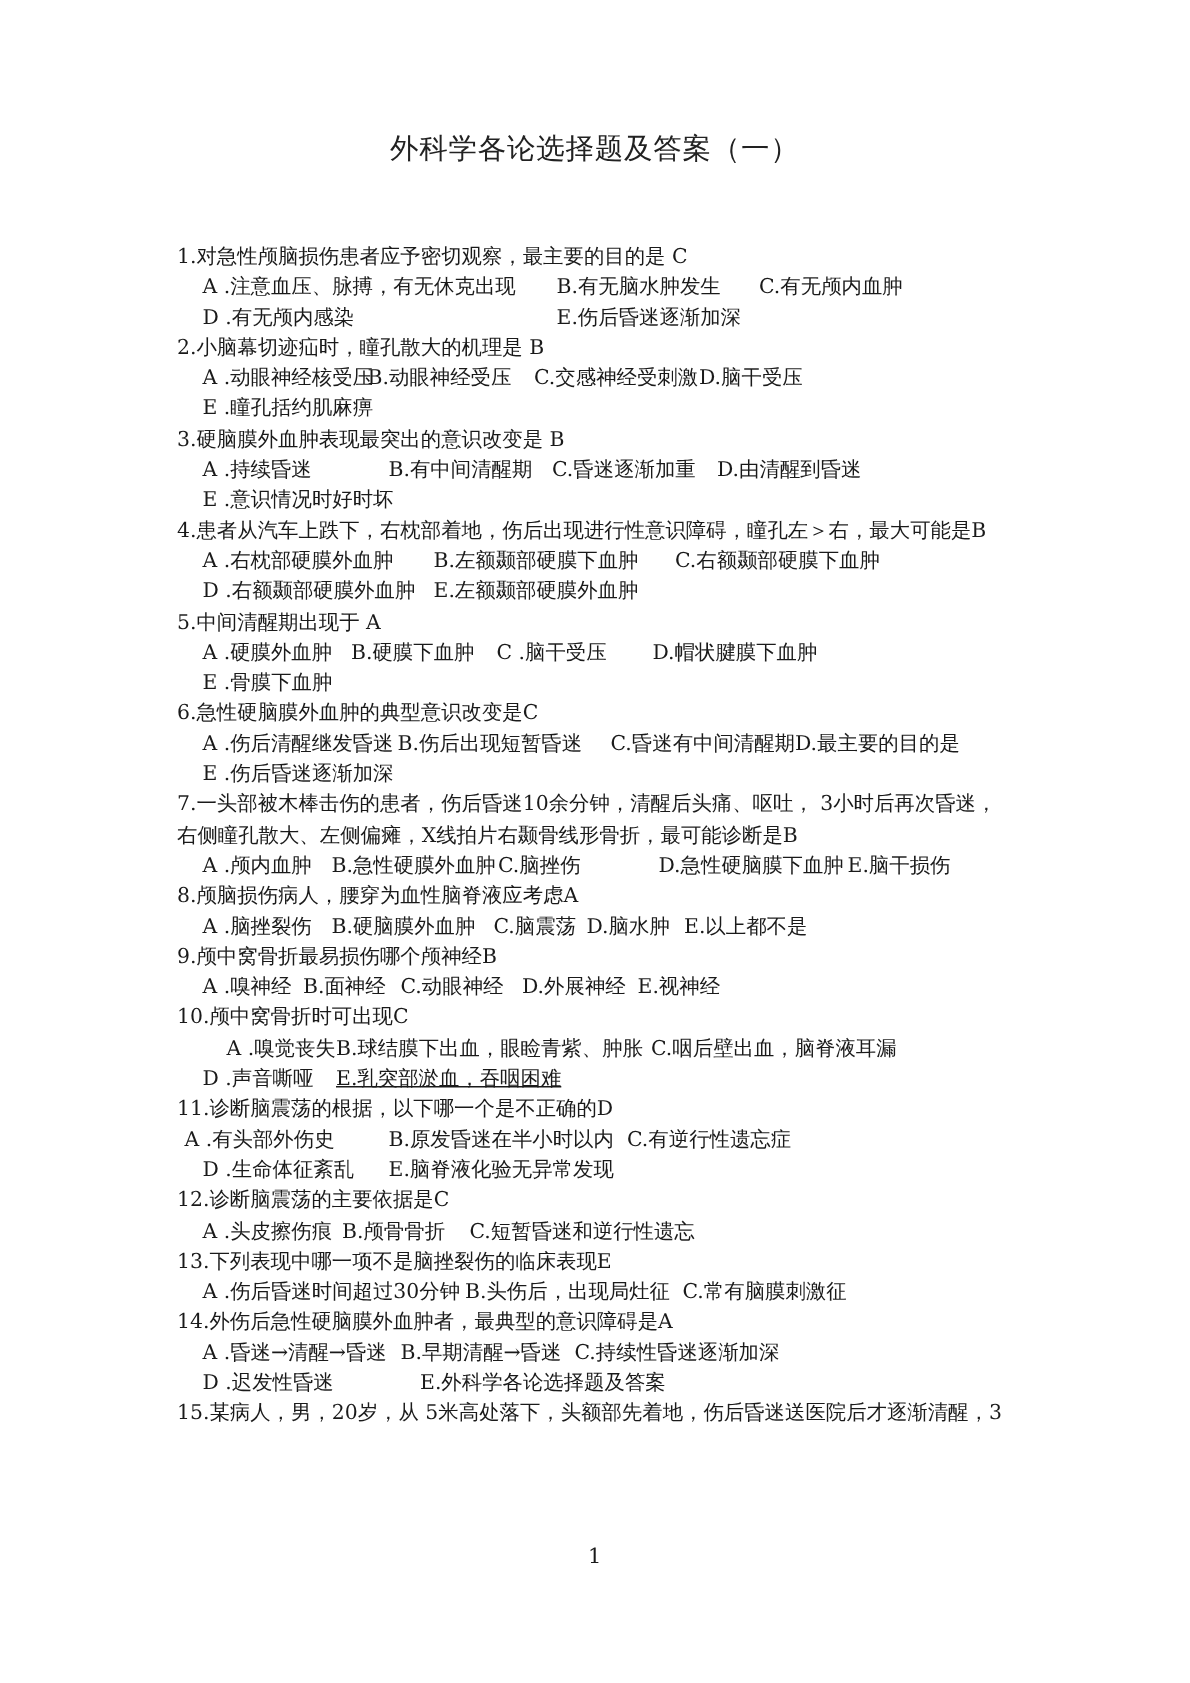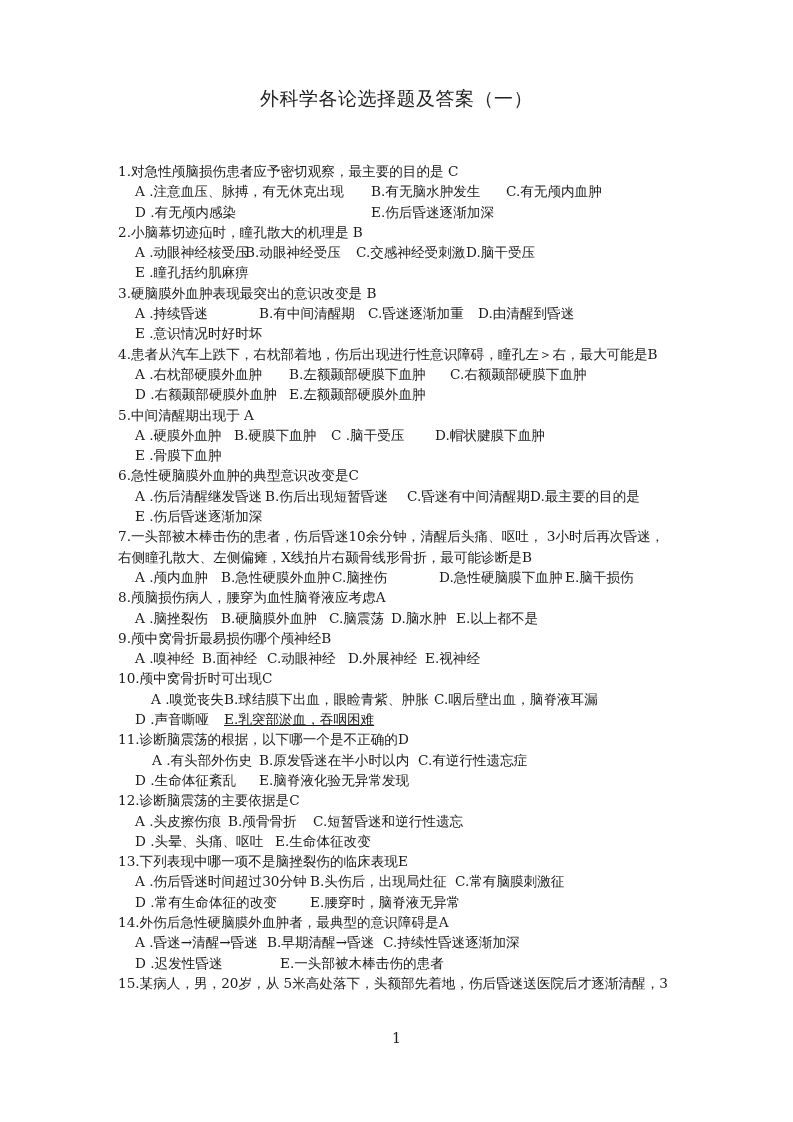--- a/index.html
+++ b/index.html
@@ -111,54 +111,46 @@
         <span class="opt" style="position: absolute; left: 17px; margin-left: 16px;">A .嗅觉丧失</span>
         <span class="opt" style="position: absolute; left: 106px;">B.球结膜下出血，眼睑青紫、肿胀</span>
         <span class="opt" style="position: absolute; left: 300px; padding-left: 16px;">C.咽后壁出血，脑脊液耳漏</span>
       </div>
       <div class="line opts">
         <span class="opt" style="position: absolute; left: 17px;">D .声音嘶哑</span>
         <span class="opt" style="position: absolute; left: 106px; text-decoration: underline;">E.乳突部淤血，吞咽困难</span>
       </div>
       <div class="line q">11.诊断脑震荡的根据，以下哪一个是不正确的D</div>
       <div class="line opts">
-        <span class="opt" style="position: absolute; left: 34px; text-align: right;">A .有头部外伤史</span>
+        <span class="opt" style="position: absolute; left: 5px; text-align: right;">A .有头部外伤史</span>
         <span class="opt" style="position: absolute; left: 141px;">B.原发昏迷在半小时以内</span>
         <span class="opt" style="position: absolute; left: 300px;">C.有逆行性遗忘症</span>
       </div>
       <div class="line opts">
         <span class="opt" style="position: absolute; left: 17px;">D .生命体征紊乱</span>
         <span class="opt" style="position: absolute; left: 141px;">E.脑脊液化验无异常发现</span>
       </div>
       <div class="line q">12.诊断脑震荡的主要依据是C</div>
       <div class="line opts">
         <span class="opt" style="position: absolute; left: 17px;">A .头皮擦伤痕</span>
         <span class="opt" style="position: absolute; left: 110px;">B.颅骨骨折</span>
         <span class="opt" style="position: absolute; left: 195px;">C.短暂昏迷和逆行性遗忘</span>
       </div>
-      <div class="line opts">
-        <span class="opt" style="position: absolute; left: 17px;">D .头晕、头痛、呕吐</span>
-        <span class="opt" style="position: absolute; left: 157px;">E.生命体征改变</span>
-      </div>
       <div class="line q">13.下列表现中哪一项不是脑挫裂伤的临床表现E</div>
       <div class="line opts">
         <span class="opt" style="position: absolute; left: 17px;">A .伤后昏迷时间超过30分钟</span>
         <span class="opt" style="position: absolute; left: 192px;">B.头伤后，出现局灶征</span>
         <span class="opt" style="position: absolute; left: 337px;">C.常有脑膜刺激征</span>
-      </div>
-      <div class="line opts">
-        <span class="opt" style="position: absolute; left: 17px;">D .常有生命体征的改变</span>
-        <span class="opt" style="position: absolute; left: 192px;">E.腰穿时，脑脊液无异常</span>
       </div>
       <div class="line q">14.外伤后急性硬脑膜外血肿者，最典型的意识障碍是A</div>
       <div class="line opts">
         <span class="opt" style="position: absolute; left: 17px;">A .昏迷→清醒→昏迷</span>
         <span class="opt" style="position: absolute; left: 149px;">B.早期清醒→昏迷</span>
         <span class="opt" style="position: absolute; left: 265px;">C.持续性昏迷逐渐加深</span>
       </div>
       <div class="line opts">
         <span class="opt" style="position: absolute; left: 17px;">D .迟发性昏迷</span>
-        <span class="opt" style="position: absolute; left: 162px;">E.一头部被木棒击伤的患者</span>
+        <span class="opt" style="position: absolute; left: 162px;">E.外科学各论选择题及答案</span>
       </div>
       <div class="line q">15.某病人，男，20岁，从 5米高处落下，头额部先着地，伤后昏迷送医院后才逐渐清醒，3</div>
     </div>
   <div class="pagenum">1</div>
 </div>
 
 </body></html>

